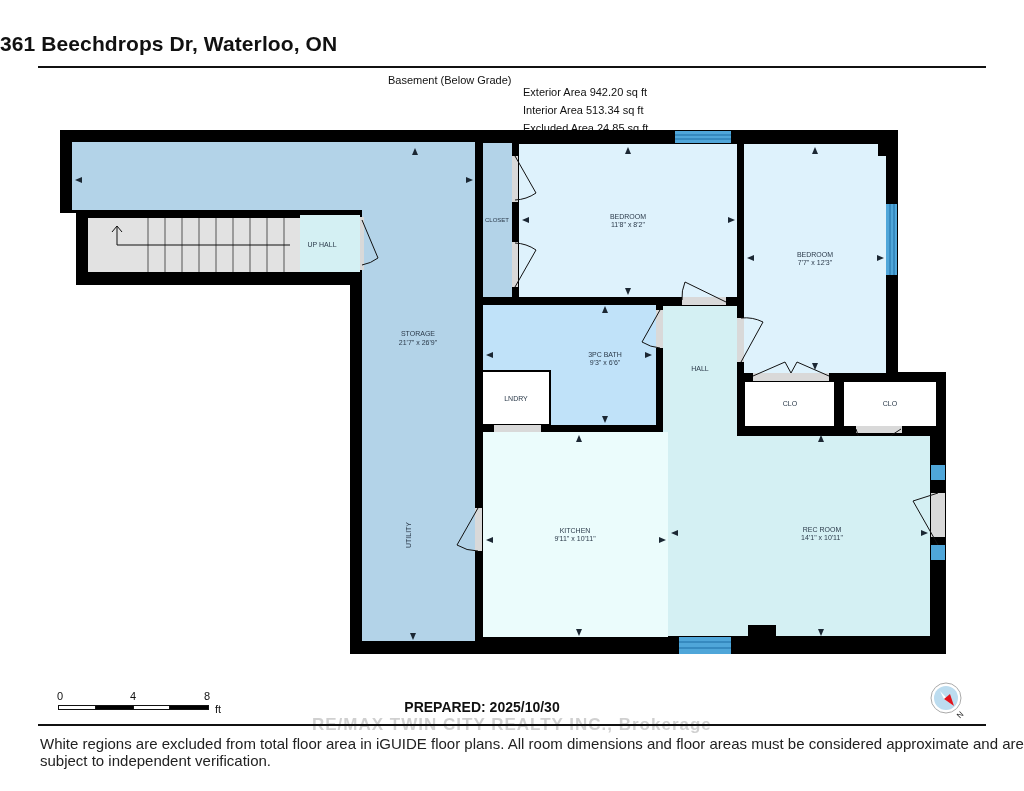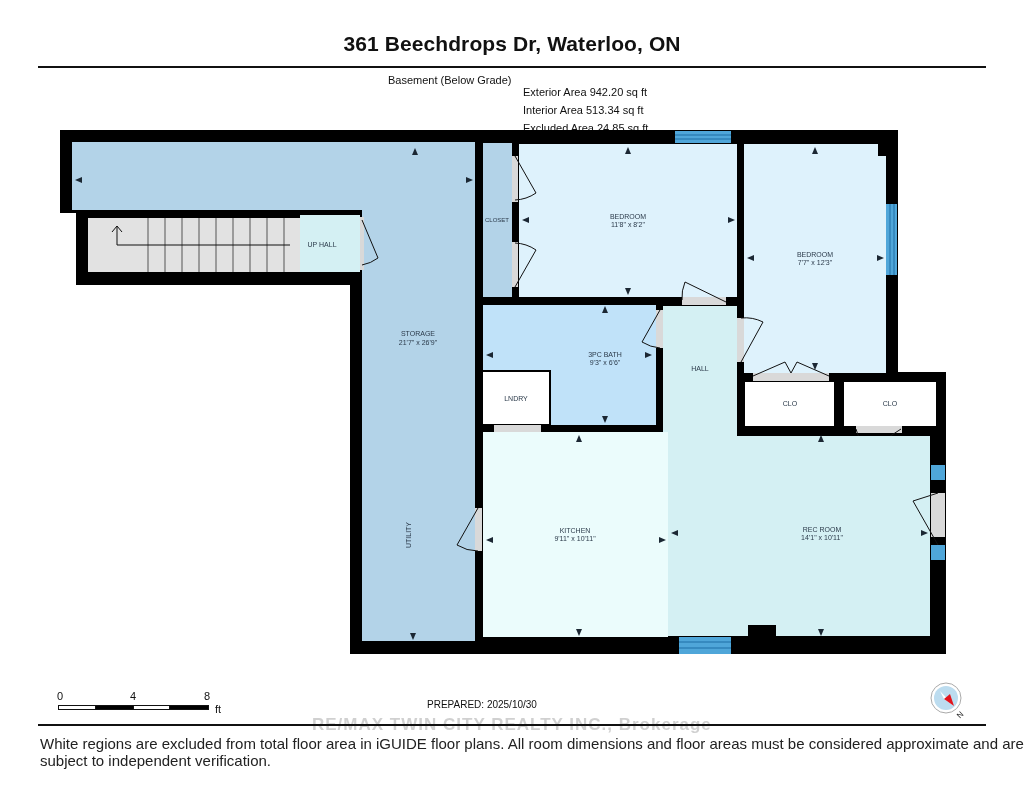--- a/index.html
+++ b/index.html
@@ -1,30 +1,30 @@
 <!DOCTYPE html>
 <html><head>
   <meta charset="utf-8">
   <style>
     html, body { margin: 0; padding: 0; background: #ffffff; }
     body { width: 1024px; height: 791px; position: relative; overflow: hidden; font-family: "Liberation Sans", sans-serif; color: #111; }
-    .title { position: absolute; left: 0; top: 32px; width: 1024px; text-align: center; font-weight: bold; font-size: 21px; letter-spacing: 0.1px; }
+    .title { position: absolute; left: 0; top: 32px; width: 1024px; font-weight: bold; font-size: 21px; letter-spacing: 0.1px; }
     .rule { position: absolute; left: 38px; width: 948px; height: 2px; background: #111; }
     .rule.top { top: 66px; }
     .rule.bottom { top: 724px; }
     .areas { position: absolute; top: 71px; left: 0; width: 1024px; font-size: 11px; line-height: 18px; }
     .level-name { position: absolute; left: 388px; top: 0; font-weight: normal; }
     .area-list { position: absolute; left: 523px; top: 12px; }
     .plan { position: absolute; left: 0; top: 0; }
     .room-label { font-family: "Liberation Sans", sans-serif; font-size: 7px; fill: #2b3a4a; text-anchor: middle; }
     .scale { position: absolute; left: 58px; top: 690px; font-size: 11px; }
     .scale .tick { position: absolute; top: 0; }
     .scale .bar { position: absolute; top: 15px; height: 5px; border: 1px solid #111; box-sizing: border-box; }
     .scale .unit { position: absolute; left: 157px; top: 13px; }
-    .prepared { position: absolute; left: 0; top: 699px; width: 964px; text-align: center; font-size: 10px; }
+    .prepared { position: absolute; left: 0; top: 699px; width: 964px; text-align: center; font-size: 14px; font-weight: bold; }
     .disclaimer { position: absolute; left: 40px; top: 735px; font-size: 15px; color: #222; }
     .watermark { position: absolute; left: 312px; top: 715px; font-size: 17px; color: rgba(170,170,170,0.55); letter-spacing: 1px; font-weight: bold; white-space: nowrap; }
     .compass { position: absolute; left: 928px; top: 680px; }
   </style>
 </head>
 <body>
 
 <div class="title">361 Beechdrops Dr, Waterloo, ON</div>
 <div class="rule top"></div>
 

